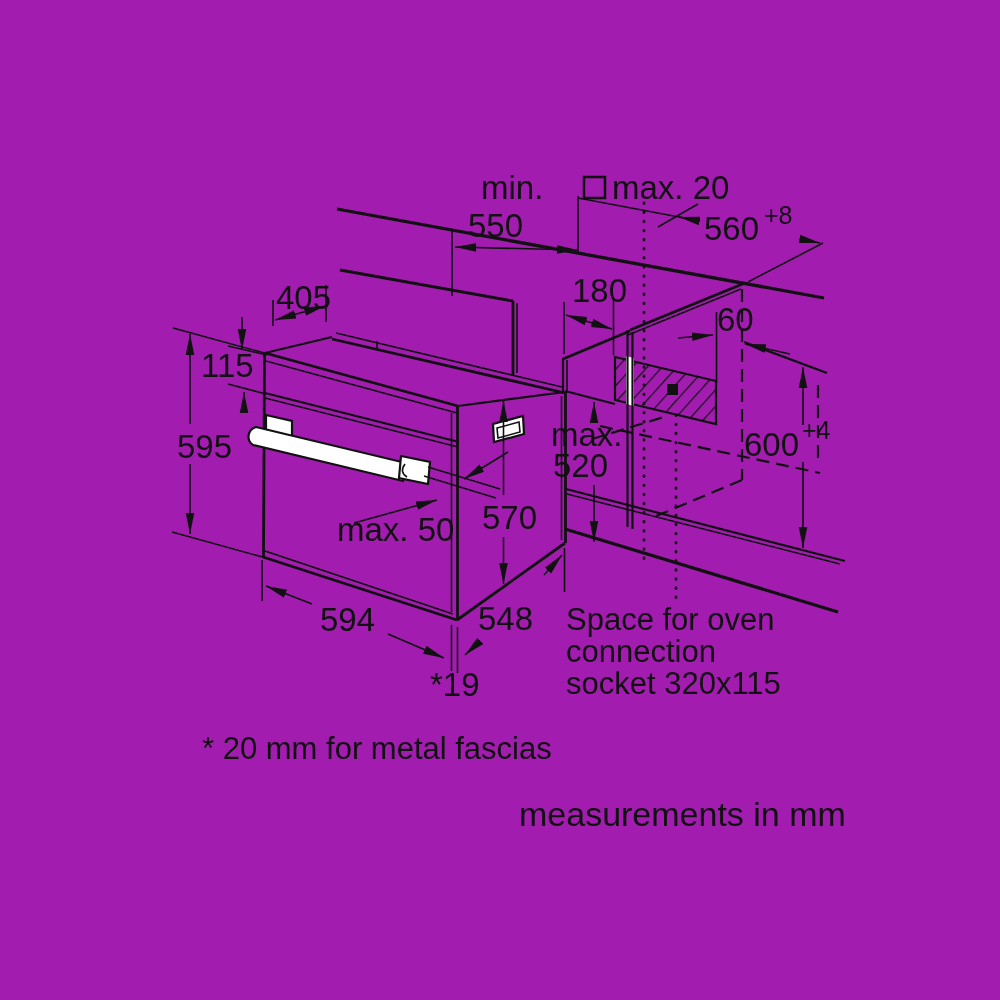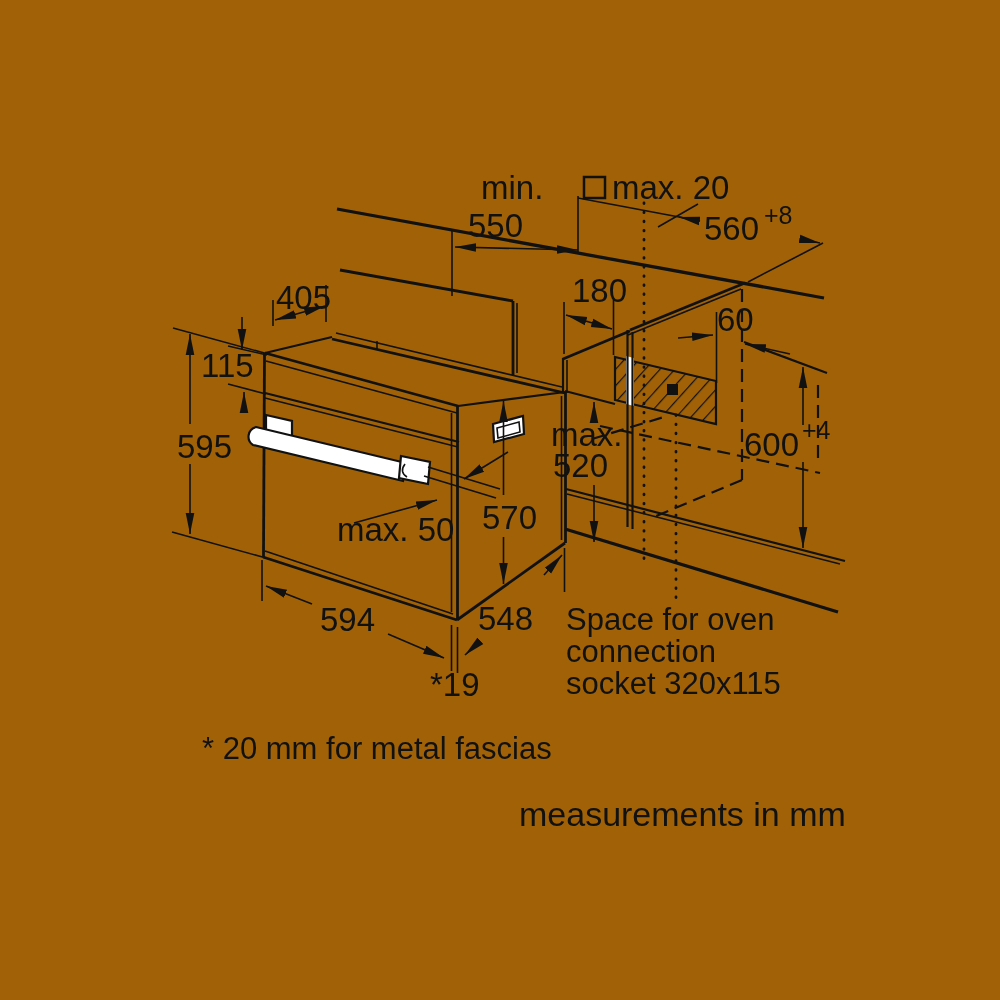--- a/index.html
+++ b/index.html
@@ -1,16 +1,16 @@
 <!DOCTYPE html>
 <html><head>
 <meta charset="utf-8">
 <style>
   html,body{margin:0;padding:0;background:#ffffff;}
-  .stage{width:1000px;height:1000px;background:#a16207;position:relative;}
+  .stage{width:1000px;height:1000px;background:#a21caf;position:relative;}
   .ln{stroke:#111;fill:none;stroke-linecap:butt;}
   .w1{stroke-width:1.6;}
   .w2{stroke-width:2.2;}
   .w25{stroke-width:2.8;}
   .w3{stroke-width:3.3;}
   .dash{stroke-dasharray:13 7;}
   .dot{stroke-dasharray:0.6 8.5;stroke-linecap:round;stroke-width:2.8;}
   .txt{font-family:"Liberation Sans",sans-serif;font-size:33px;fill:#111;}
   .sup{font-size:25px;}
   .note{font-size:31px;}

